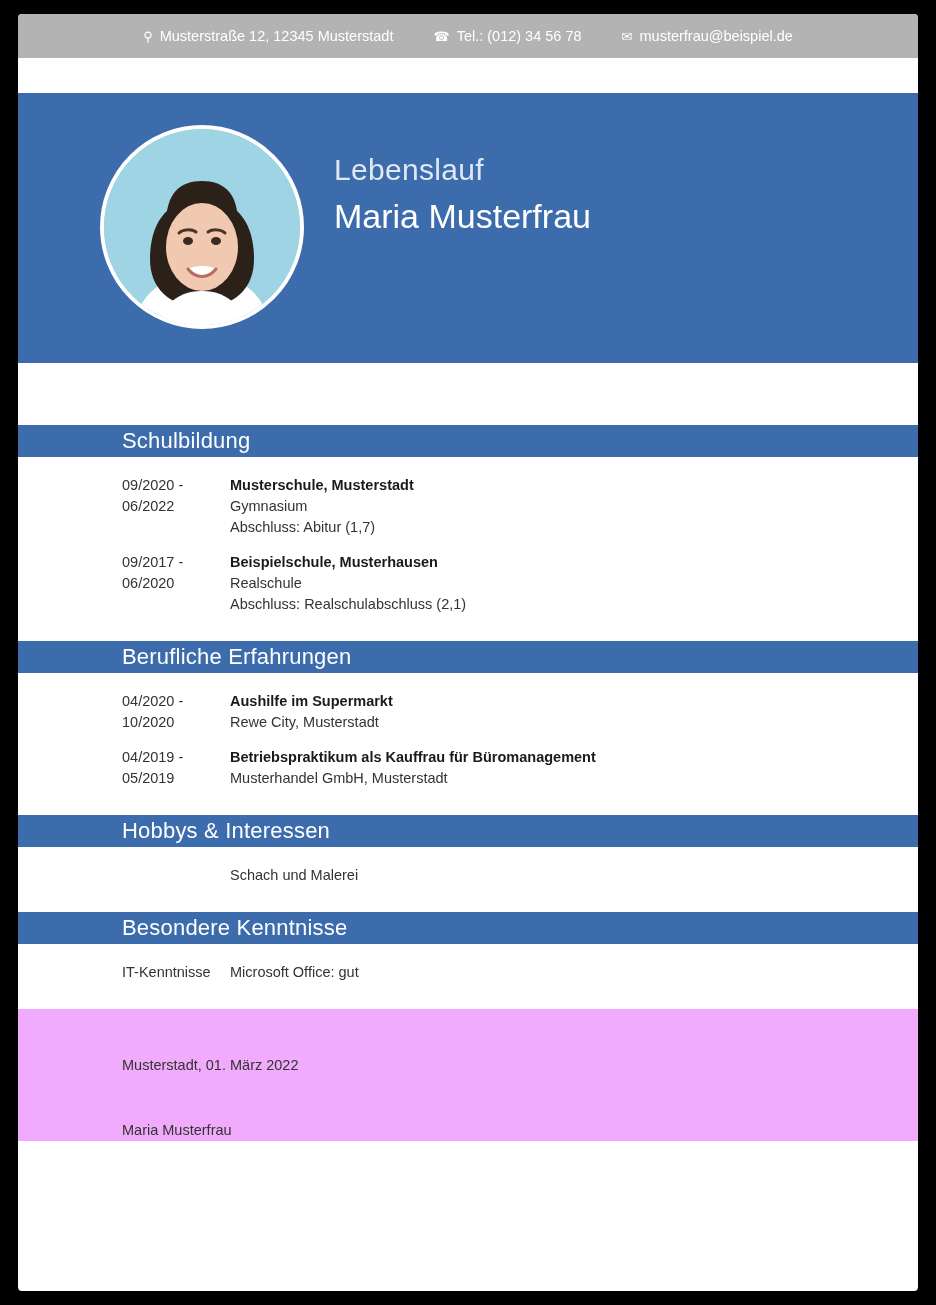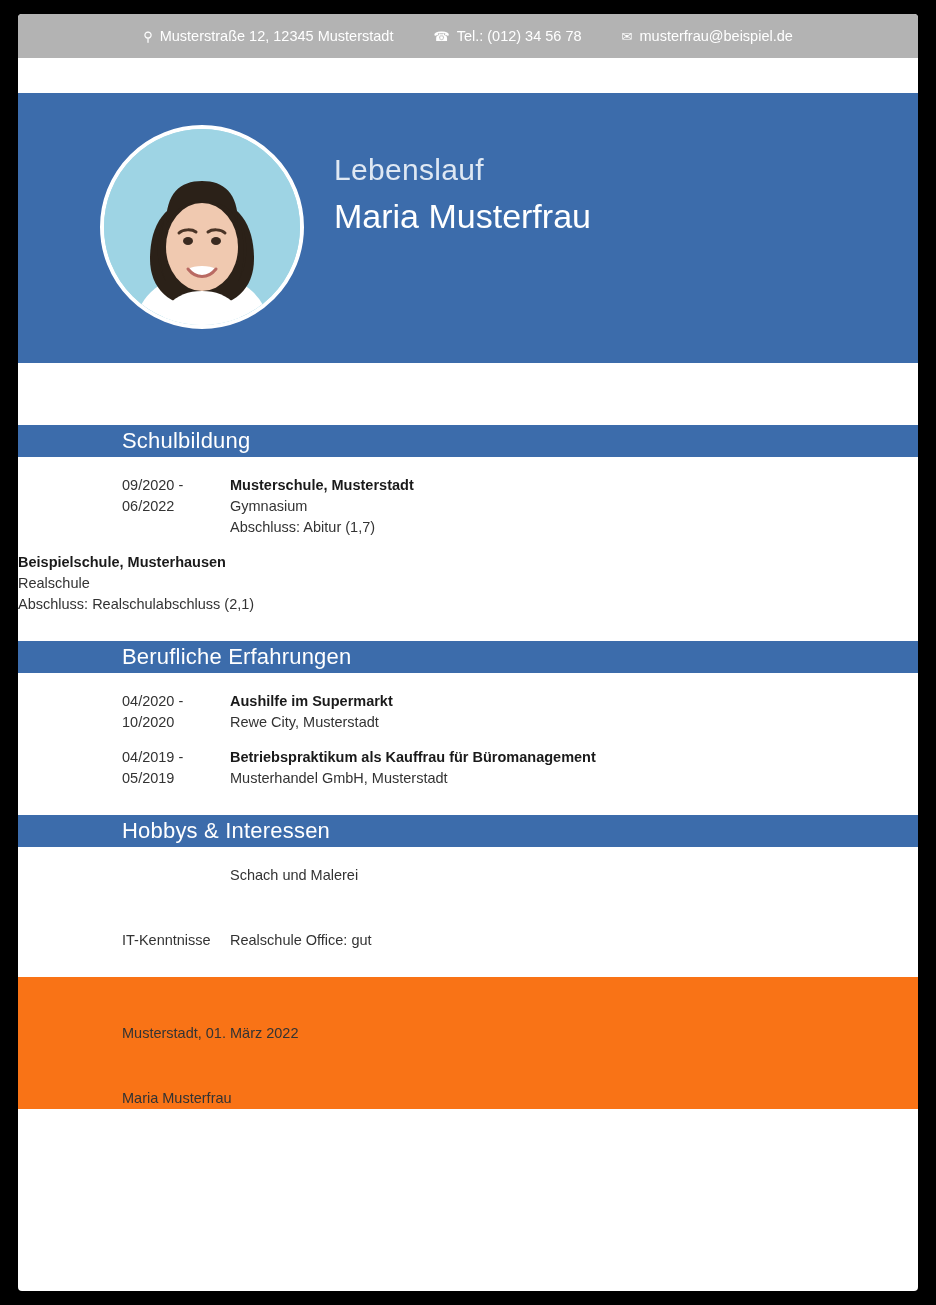--- a/index.html
+++ b/index.html
@@ -130,21 +130,21 @@
   }
   .entry .col-body .b-title {
     font-weight: bold;
     color: #1a1a1a;
     display: block;
   }
   .entry .col-body .b-line { display: block; }
 
   
   .footer-block {
-    background: #f97316;
+    background: #f0abfc;
     padding-top: 46px;
   }
   .footer-line {
     padding-left: 104px;
     font-size: 14.5px;
     color: #333333;
     line-height: 1.45;
   }
   .footer-line.second { margin-top: 44px; }
   .tail { height: 110px; background: #ffffff; }
@@ -204,20 +204,21 @@
   <div class="section-body">
     <div class="entry">
       <div class="col-date">09/2020 - 06/2022</div>
       <div class="col-body">
         <span class="b-title">Musterschule, Musterstadt</span>
         <span class="b-line">Gymnasium</span>
         <span class="b-line">Abschluss: Abitur (1,7)</span>
       </div>
     </div>
     <div class="entry">
+      <div class="col-date">09/2017 - 06/2020</div>
       <div class="col-body">
         <span class="b-title">Beispielschule, Musterhausen</span>
         <span class="b-line">Realschule</span>
         <span class="b-line">Abschluss: Realschulabschluss (2,1)</span>
       </div>
     </div>
   </div>
 
   <div class="section-bar">
     <span>Berufliche Erfahrungen</span>
@@ -244,25 +245,28 @@
   </div>
   <div class="section-body">
     <div class="entry">
       <div class="col-date"></div>
       <div class="col-body">
         <span class="b-line">Schach und Malerei</span>
       </div>
     </div>
   </div>
 
+  <div class="section-bar">
+    <span>Besondere Kenntnisse</span>
+  </div>
   <div class="section-body">
     <div class="entry">
       <div class="col-date">IT-Kenntnisse</div>
       <div class="col-body">
-        <span class="b-line">Realschule Office: gut</span>
+        <span class="b-line">Microsoft Office: gut</span>
       </div>
     </div>
   </div>
 
   <div class="footer-block">
     <div class="footer-line">Musterstadt, 01. März 2022</div>
     <div class="footer-line second">Maria Musterfrau</div>
   </div>
   <div class="tail"></div>
 

